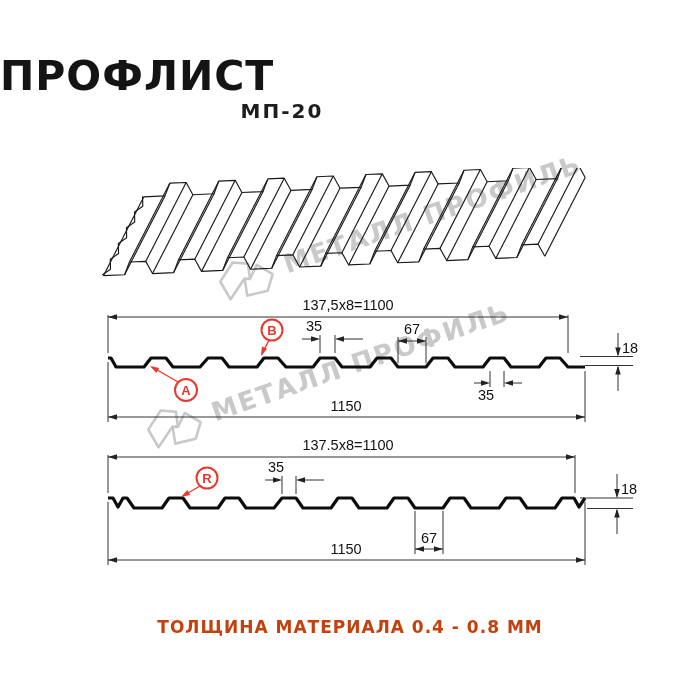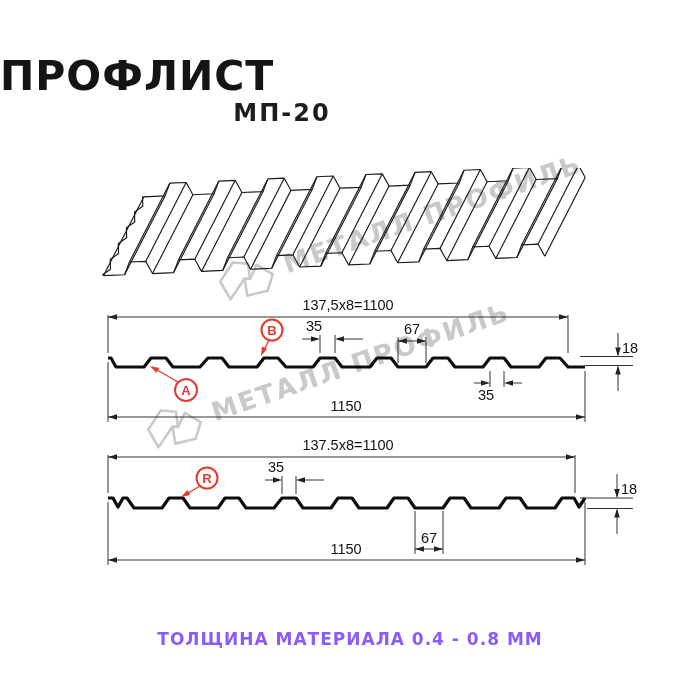--- a/index.html
+++ b/index.html
@@ -2,25 +2,25 @@
 <html><head>
 <meta charset="utf-8">
 <style>
   html,body{margin:0;padding:0;}
   body{width:700px;height:700px;position:relative;background:#ffffff;overflow:hidden;
        font-family:"Liberation Sans",sans-serif;}
   .title{position:absolute;left:0;top:52px;width:700px;text-align:left;
          font-family:"DejaVu Sans",sans-serif;font-weight:800;font-size:41px;
          letter-spacing:1px;color:#141414;}
   .subtitle{position:absolute;left:0;top:99px;width:564px;text-align:center;
-         font-family:"DejaVu Sans",sans-serif;font-weight:600;font-size:24px;
+         font-family:"DejaVu Sans",sans-serif;font-weight:600;font-size:20px;
          letter-spacing:2px;color:#1d1d1d;}
   .footer{position:absolute;left:0;top:617px;width:700px;text-align:center;
          font-family:"DejaVu Sans",sans-serif;font-weight:600;font-size:17px;
-         letter-spacing:1px;color:#8b5cf6;margin-top:12px;}
+         letter-spacing:1px;color:#c2410c;}
   .wm{position:absolute;display:flex;align-items:flex-start;gap:8px;
       transform:rotate(-19deg);transform-origin:30px 42px;z-index:1;}
   .wm-text{font-family:"DejaVu Sans",sans-serif;font-weight:700;font-size:26px;
       letter-spacing:2px;color:#c9c9c9;white-space:nowrap;padding-top:10px;}
   .wm1{left:222px;top:252px;}
   .wm2{left:150px;top:400px;}
   svg{position:absolute;z-index:2;}
   svg text{font-family:"Liberation Sans",sans-serif;font-size:14.5px;fill:#111;}
   svg text.red{fill:#e8392f;font-weight:700;font-size:13px;}
   .thin{stroke:#333;stroke-width:1;fill:none;}

